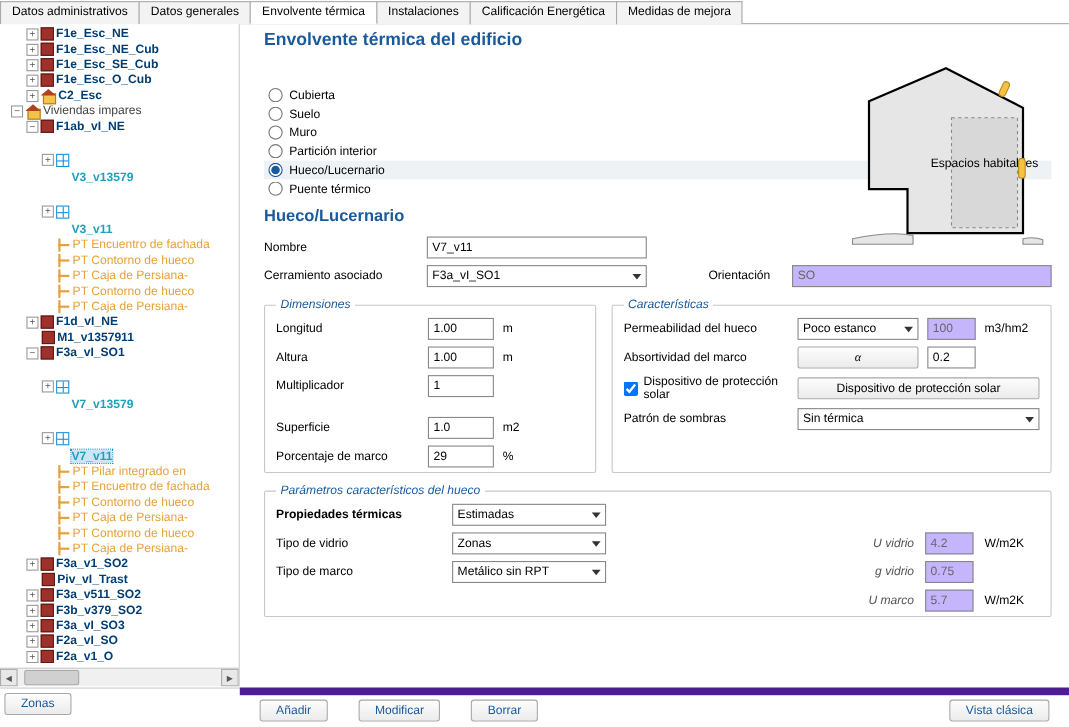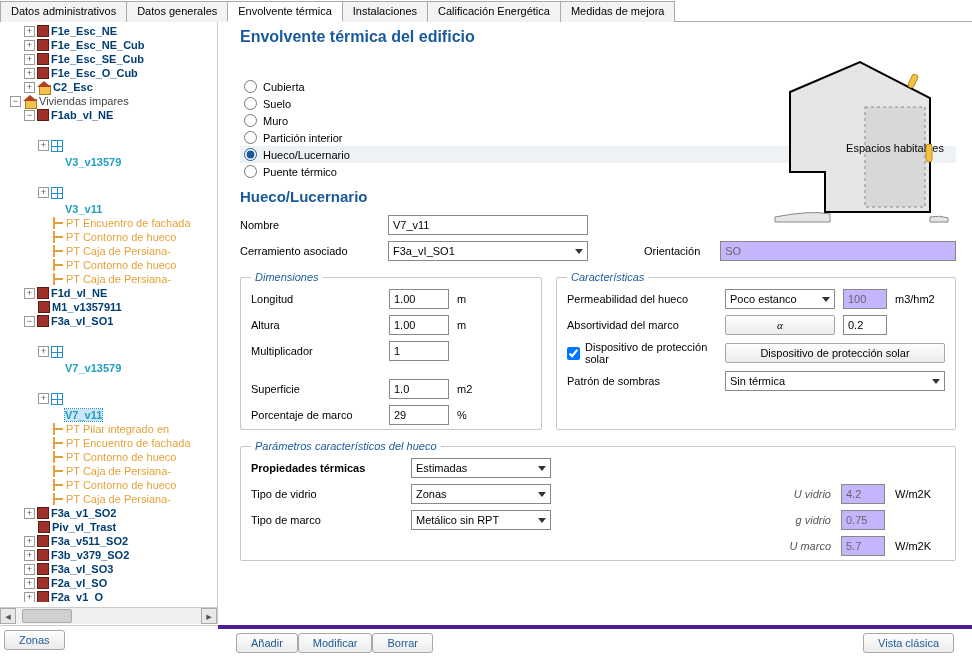--- a/index.html
+++ b/index.html
@@ -32,21 +32,21 @@
 .tree-item .lbl.orange { color:#e6a13a; font-weight:400;}
 .tree-item .lbl.group { color:#444; font-weight:400;}
 .tree-item.sel .lbl { background:#cde6f7; outline:1px dotted #1f8fd4; }
 .tree-scroll-x { height:17px; position:absolute; left:0; right:0; bottom:0; background:#f0f0f0; border-top:1px solid #ccc; display:flex; align-items:center;}
 .tree-scroll-x .arrow{width:16px;height:16px;border:1px solid #aaa;background:#e8e8e8;display:flex;align-items:center;justify-content:center;color:#555;}
 .tree-scroll-x .thumb{height:14px;width:50px;margin-left:6px;background:#d0d0d0;border:1px solid #aaa;border-radius:2px;}
 
 
 .bottom-left { position:absolute; left:0; top:625px; height:34px; width:218px; border-top:1px solid #ccc; display:flex; align-items:flex-start; padding:4px;}
 .btn, .btn-w { border:1px solid #a8a8a8; background:linear-gradient(#fdfdfd,#ebebeb); padding:3px 14px; border-radius:3px; cursor:pointer; color:#1a5a9c;}
-.bottom-right { position:absolute; left:218px; right:0; top:625px; height:34px; border-top:4px solid #4c1d95; display:flex; align-items:flex-start; padding:4px 18px; }
+.bottom-right { position:absolute; left:218px; right:0; top:625px; height:34px; border-top:7px solid #4c1d95; display:flex; align-items:center; padding:4px 18px; gap:28px;}
 .bottom-right .spacer{flex:1;}
 
 
 .form-pane { flex:1; padding:6px 16px 0 22px; overflow:auto;}
 h1 { color:#1a5a9c; font-size:16px; font-weight:bold; margin-bottom:10px;}
 .radio-list { display:flex; flex-direction:column; gap:0; margin-bottom:8px;margin-top:32px;}
 .radio-row { display:flex; align-items:center; gap:6px; padding:2px 4px;}
 .radio-row.sel { background:#eef2f5;}
 .radio-row input{accent-color:#1a5a9c;}
 

